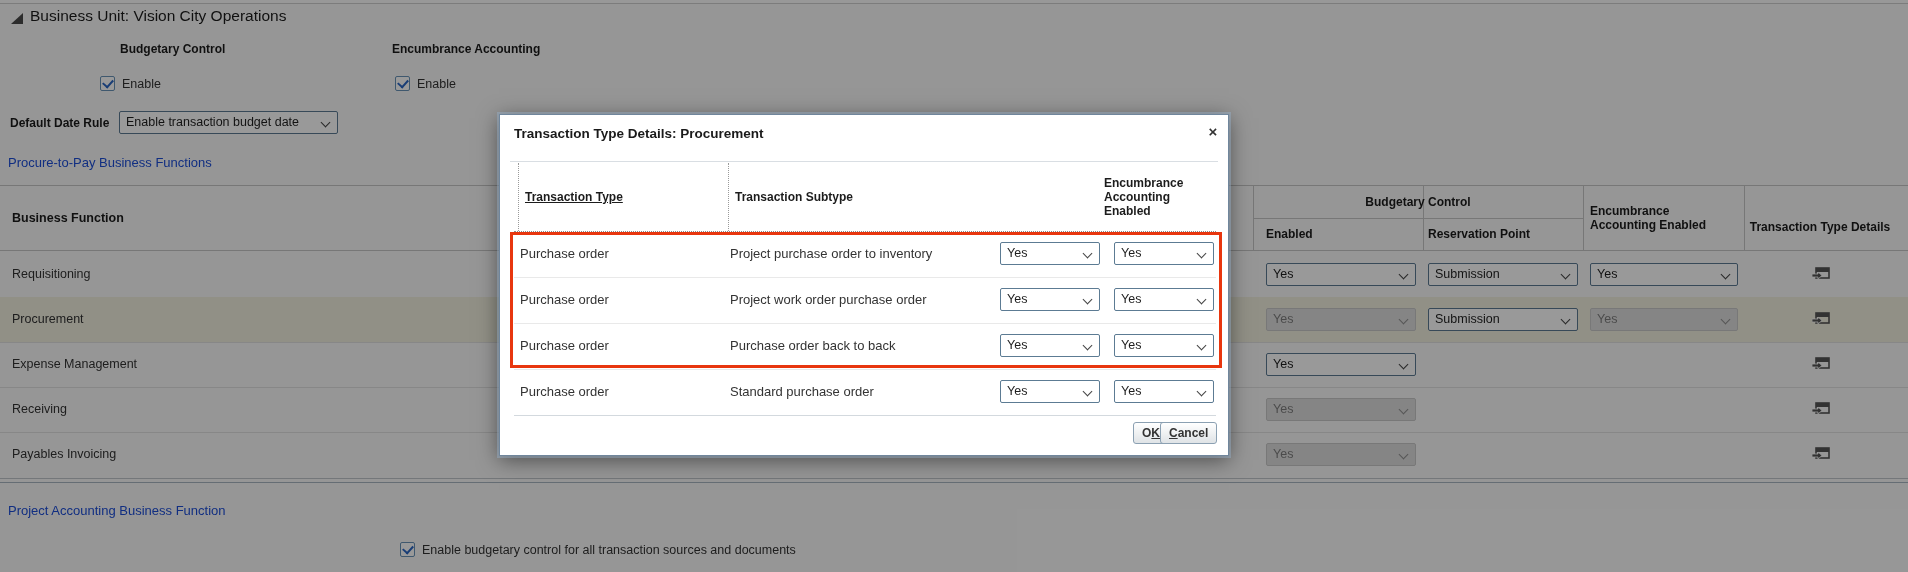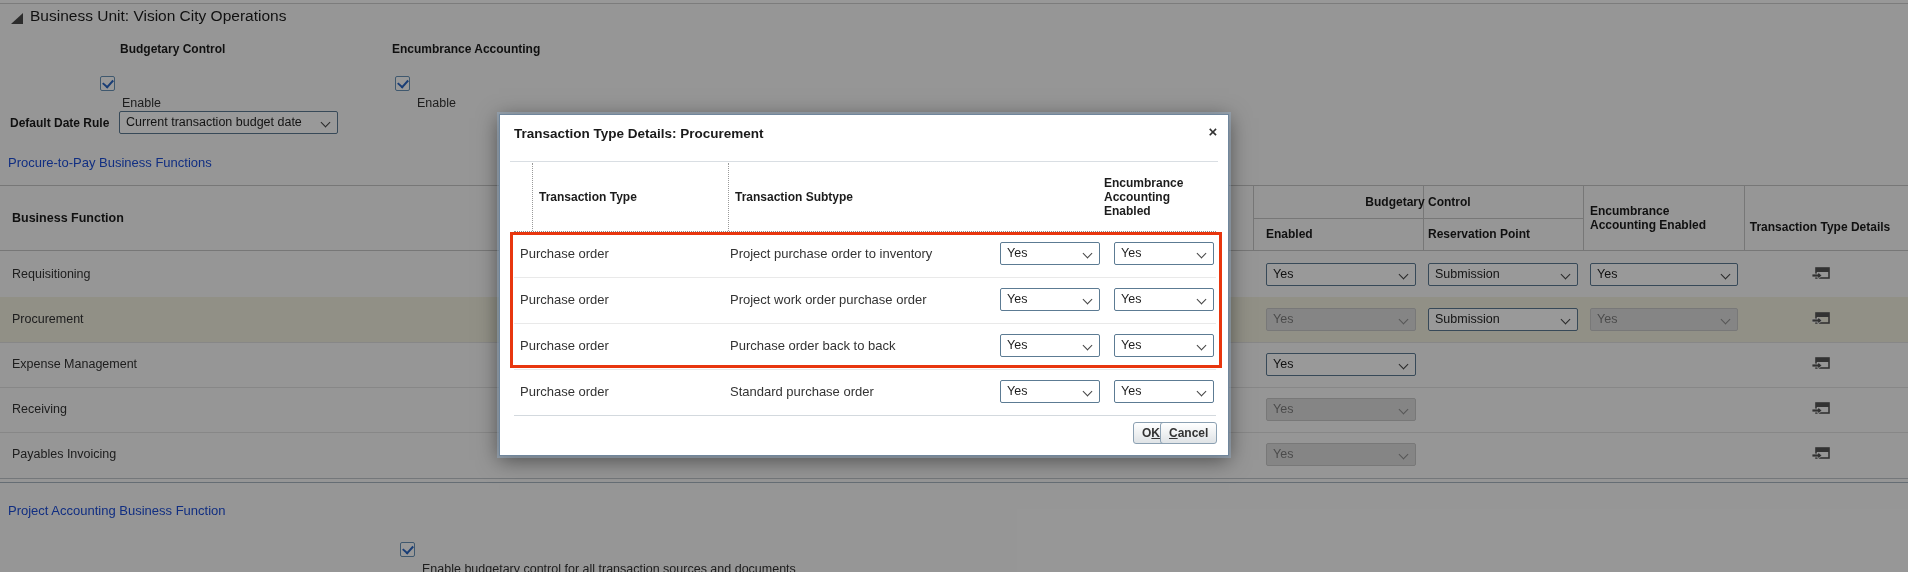--- a/index.html
+++ b/index.html
@@ -9,21 +9,21 @@
   .line{position:absolute;background:#c6c6c6;}
   .topstrip{position:absolute;top:0;left:0;right:0;height:3px;background:#fdfdfd;border-bottom:1px solid #cfcfcf;}
 
   
   .tri{position:absolute;left:11px;top:13px;width:0;height:0;
        border-left:12px solid transparent;border-bottom:11px solid #4a4a4a;}
 
   .bu-title{left:30px;top:7px;font-size:15.5px;color:#1c1c1c;}
 
   .lbl{font-size:12px;font-weight:bold;color:#1c1c1c;}
-  .txt{font-size:12.5px;color:#333;margin-top:19px;}
+  .txt{font-size:12.5px;color:#333;}
 
   
   .cb{position:absolute;width:13px;height:13px;background:#fff;border:1px solid #6a93b8;border-radius:2px;}
   .cb::after{content:"";position:absolute;left:2px;top:2px;width:8px;height:5px;
              border-left:2px solid #2a67c5;border-bottom:2px solid #2a67c5;transform:rotate(-48deg);}
 
   
   .sel{position:absolute;height:23px;box-sizing:border-box;background:#fff;
        border:1px solid #5c7b93;border-radius:2px;font-size:12.5px;color:#1f1f1f;
        line-height:21px;padding:0 20px 0 6px;overflow:hidden;white-space:nowrap;}
@@ -46,21 +46,21 @@
   .modal{position:absolute;left:499px;top:114px;width:730px;height:342px;background:#fff;
          border:1px solid #70869c;box-sizing:border-box;z-index:60;
          box-shadow:0 0 0 2px rgba(150,175,200,.45), 0 4px 20px rgba(0,0,0,.5);}
   .m-title{position:absolute;left:14px;top:11px;font-size:13.5px;font-weight:bold;color:#1a1a1a;}
   .m-close{position:absolute;left:704px;top:8px;width:18px;height:18px;text-align:center;
            font-size:15px;font-weight:bold;color:#333;line-height:18px;cursor:pointer;}
   .m-sep{position:absolute;left:10px;right:10px;top:46px;height:1px;background:#d9dee3;}
   .m-head{position:absolute;left:14px;top:48px;width:702px;height:68px;border-bottom:1px dotted #8a8a8a;}
   .m-h{position:absolute;top:0;height:68px;display:flex;align-items:center;
        font-size:12px;font-weight:bold;color:#1c1c1c;box-sizing:border-box;}
-  .m-h1{left:18px;width:214px;border-left:1px dotted #9a9a9a;padding-left:6px;}
+  .m-h1{left:4px;width:214px;border-left:1px dotted #9a9a9a;padding-left:6px;text-decoration:underline;}
   .m-h2{left:214px;width:258px;border-left:1px dotted #9a9a9a;padding-left:6px;}
   .m-h3{left:472px;width:112px;}
   .m-h4{left:590px;width:112px;}
   .m-row{position:absolute;left:14px;width:702px;height:46px;border-bottom:1px solid #e9e9e9;}
   .m-row.last{border-bottom:1px solid #d3d9de;}
   .m-cell{position:absolute;top:0;height:46px;line-height:46px;font-size:13px;color:#333;white-space:nowrap;}
   .m-c1{left:6px;}
   .m-c2{left:216px;}
   .m-sel3{left:486px;width:100px;}
   .m-sel4{left:600px;width:100px;}
@@ -91,21 +91,21 @@
   <div class="abs lbl" style="left:120px;top:42px;">Budgetary Control</div>
   <div class="abs lbl" style="left:392px;top:42px;">Encumbrance Accounting</div>
 
   <span class="cb" style="left:100px;top:76px;"></span>
   <div class="abs txt" style="left:122px;top:77px;">Enable</div>
   <span class="cb" style="left:395px;top:76px;"></span>
   <div class="abs txt" style="left:417px;top:77px;">Enable</div>
 
   <div class="abs lbl" style="left:10px;top:116px;">Default Date Rule</div>
   <div class="sel" style="left:119px;top:111px;width:219px;">
-    <span>Current transaction budget date</span>
+    <span>Enable transaction budget date</span>
     <span class="chev"></span>
   </div>
 
   <div class="abs section-title" style="left:8px;top:155px;">Procure-to-Pay Business Functions</div>
 
   <div class="line" style="left:0;top:185px;width:1908px;height:1px;"></div>
   <div class="line" style="left:0;top:250px;width:1908px;height:1px;"></div>
   <div class="line" style="left:1253px;top:185px;width:1px;height:65px;"></div>
   <div class="line" style="left:1423px;top:185px;width:1px;height:65px;"></div>
   <div class="line" style="left:1583px;top:185px;width:1px;height:65px;"></div>

